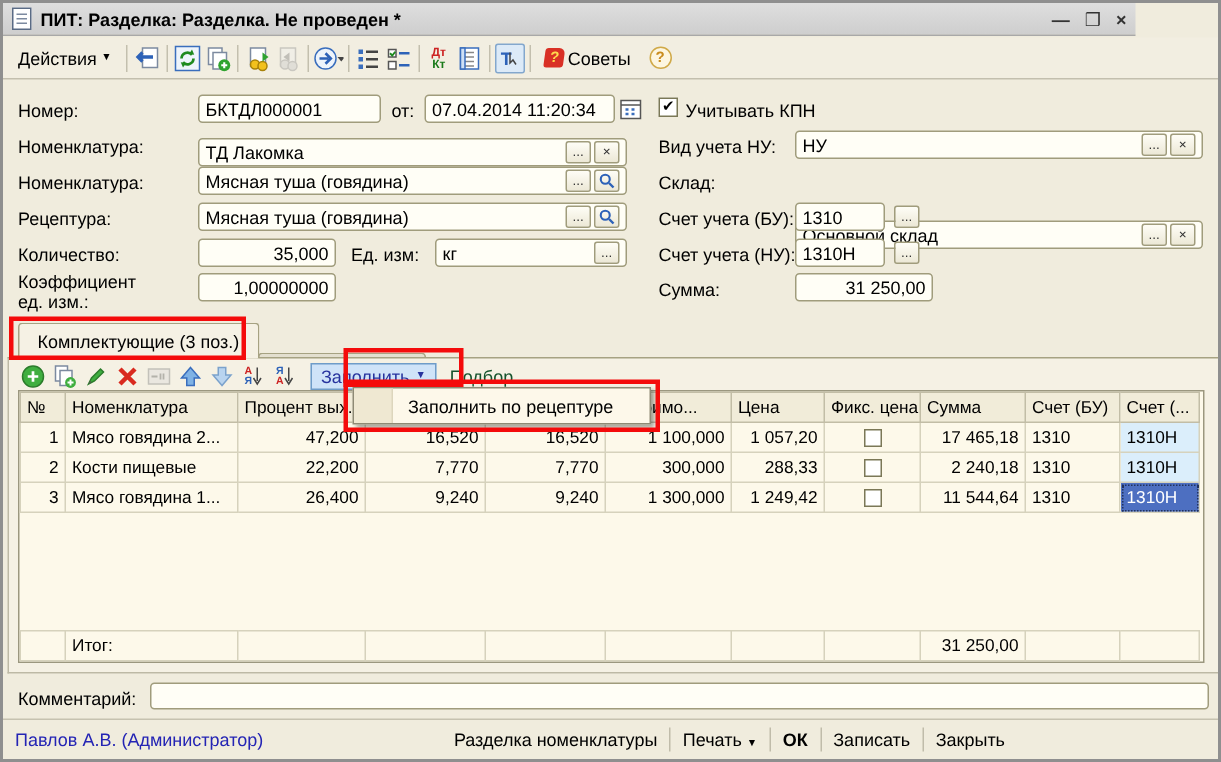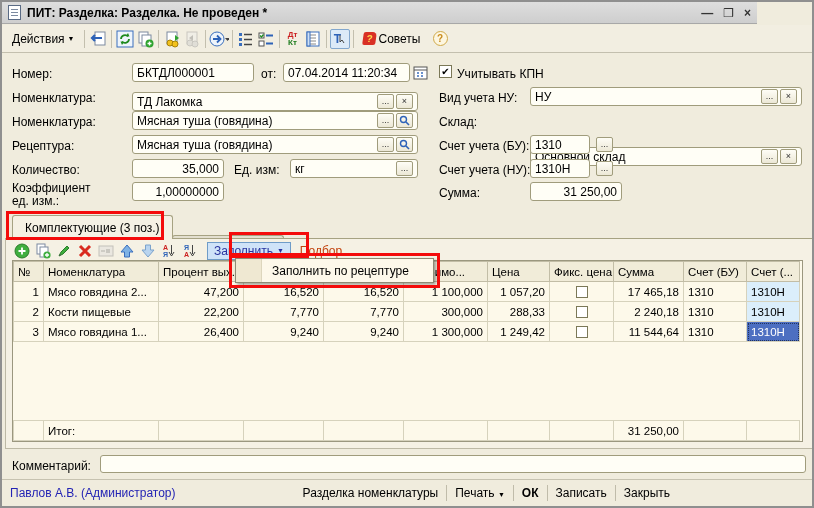--- a/index.html
+++ b/index.html
@@ -55,21 +55,21 @@
   .tabpage { position:absolute; left:3px; top:236px; width:808px; height:211px;
              background:#f5f1e4; border:1px solid #bdb9a5; border-top:1px solid #a6a282; z-index:2; }
 
   
   .grid-toolbar { position:absolute; left:6px; top:1px; height:21px; display:flex; align-items:center; gap:1px; }
   .gic { display:inline-flex; align-items:center; justify-content:center; width:20px; height:18px; }
   .sort-ic { display:flex; align-items:center; }
   .sort-letters { display:flex; flex-direction:column; font-size:7px; line-height:7px; font-weight:bold; }
   .fill-btn { display:flex; align-items:center; gap:4px; background:#cfe3f8; border:1px solid #6f9cc8;
               padding:1px 6px; color:#27339e; font-size:12px; margin-left:6px; }
-  .pick-btn { padding:1px 8px; font-size:12px; color:#c2410c; }
+  .pick-btn { padding:1px 8px; font-size:12px; color:#14532d; }
 
   
   .gridwrap { position:absolute; left:6px; top:21px; width:791px; height:182px;
               background:#fdf9ea; border:1px solid #9b977f; }
   table.grid { border-collapse:collapse; table-layout:fixed; width:786px; font-size:11.5px; }
   table.grid th { background:#f1ecd9; border:1px solid #c2bda6; font-weight:normal; text-align:left;
                   padding:2px 4px; height:20px; white-space:nowrap; overflow:hidden; }
   table.grid td { background:#fdf9ea; border:1px solid #d6d2bc; padding:2px 4px; height:20px;
                   white-space:nowrap; overflow:hidden; }
   table.grid td.num { text-align:right; }

